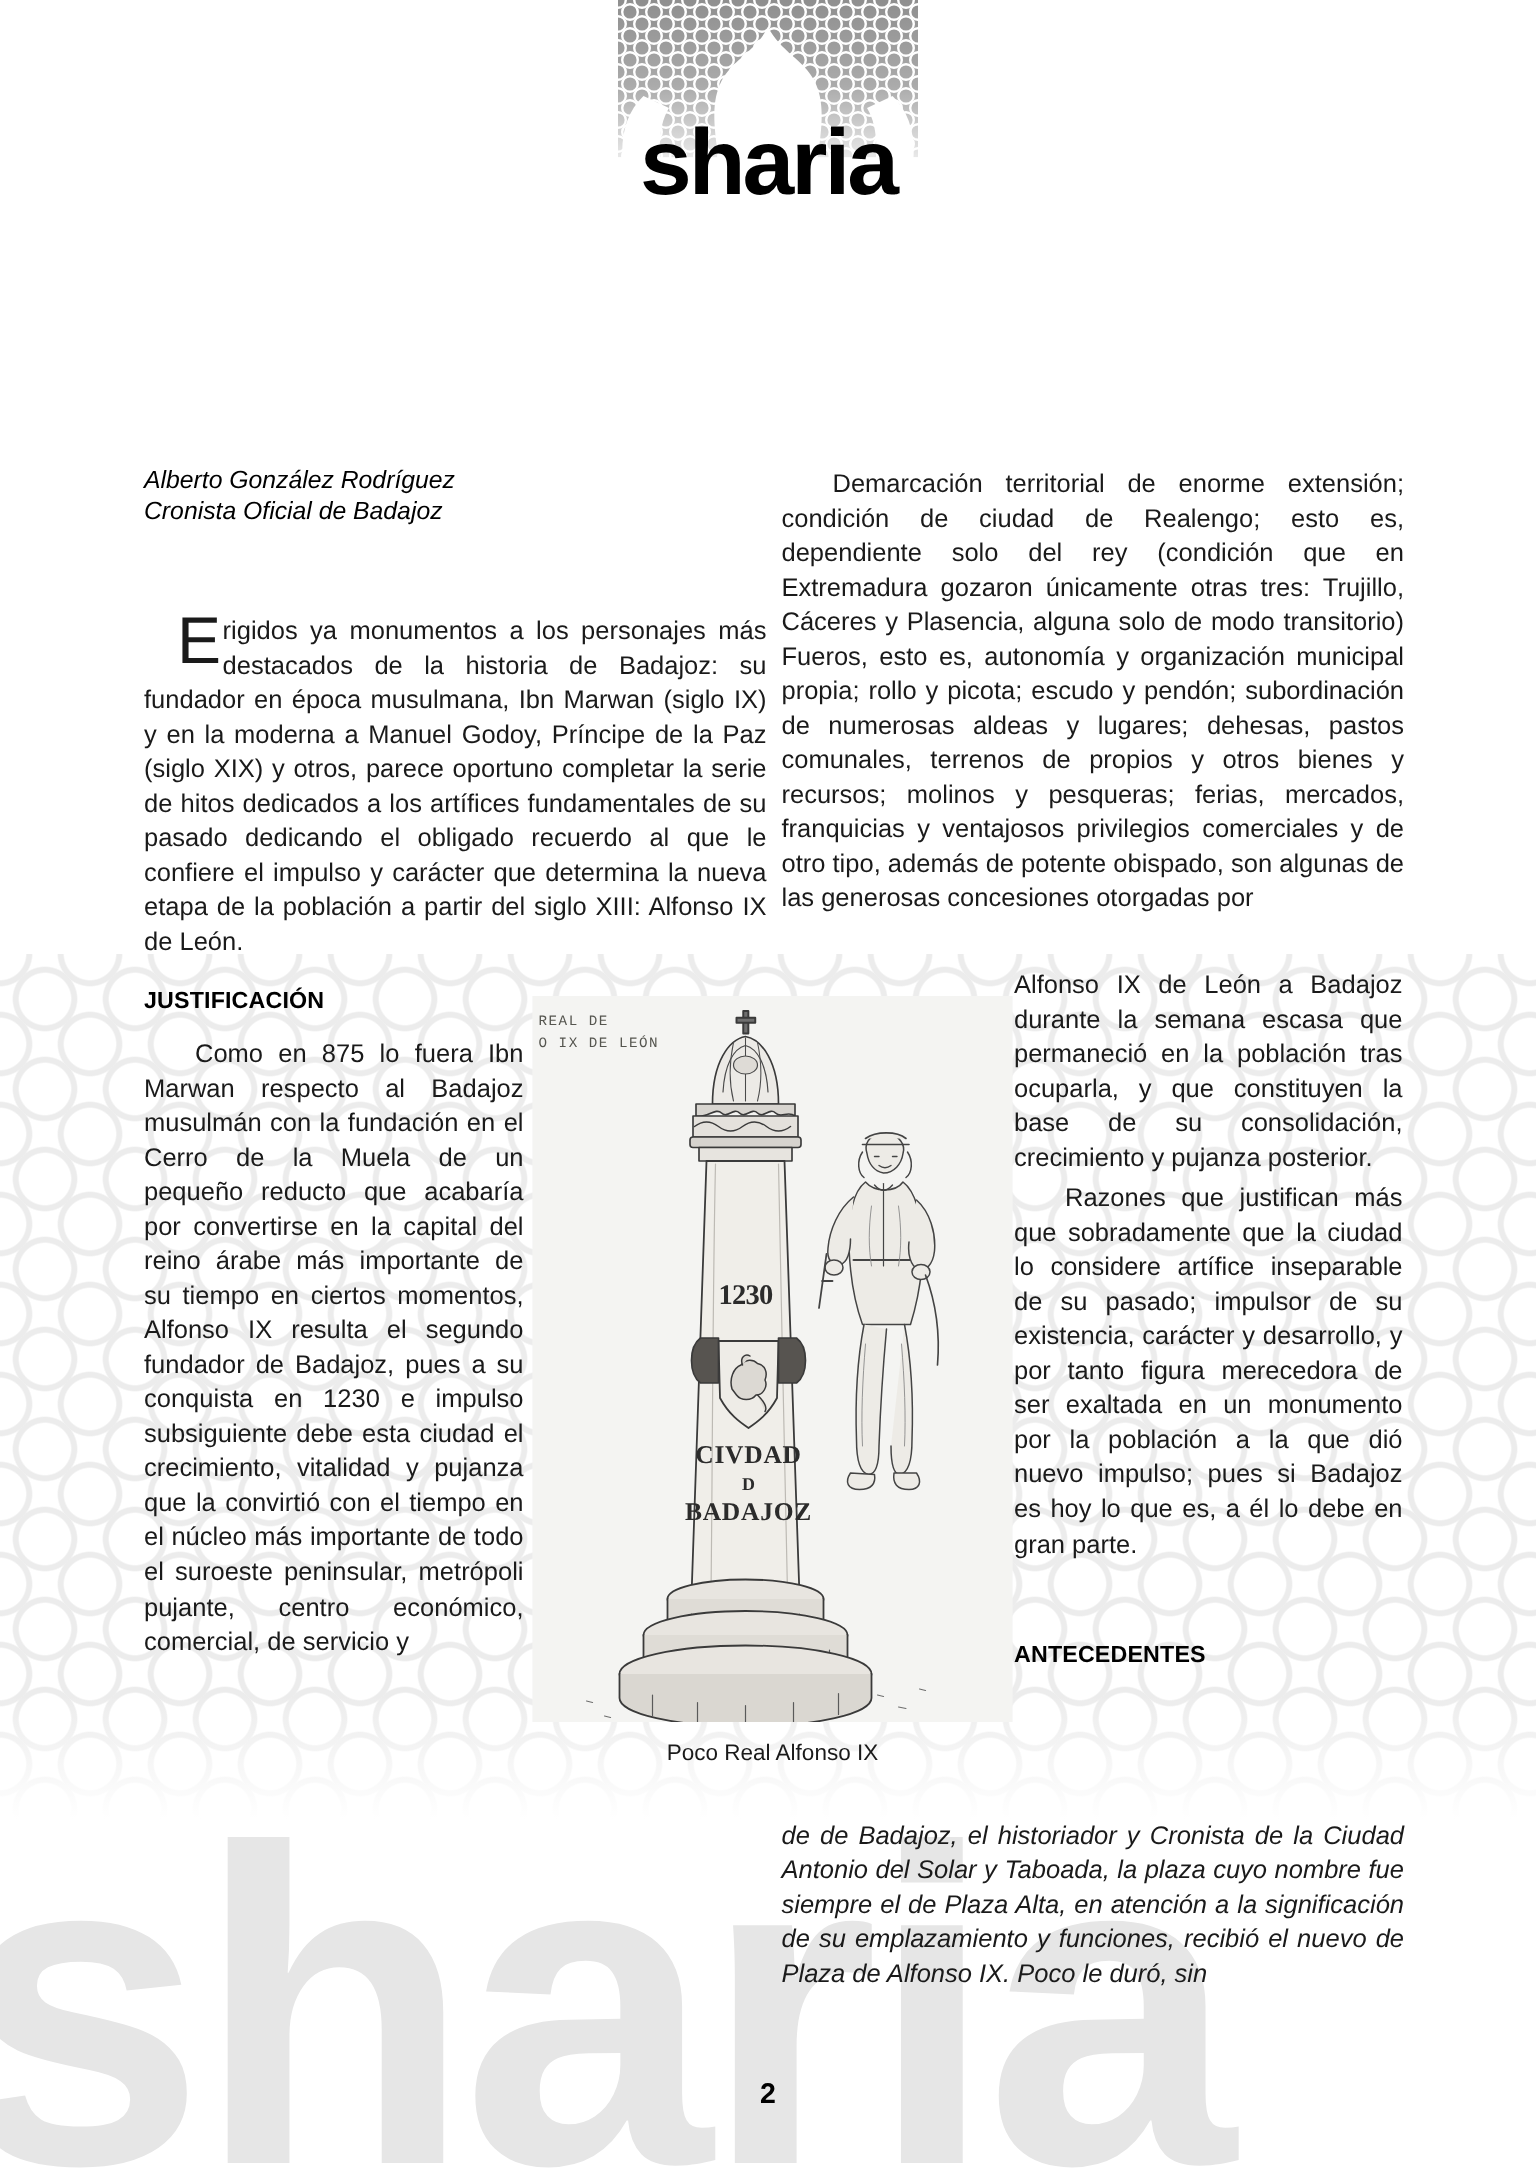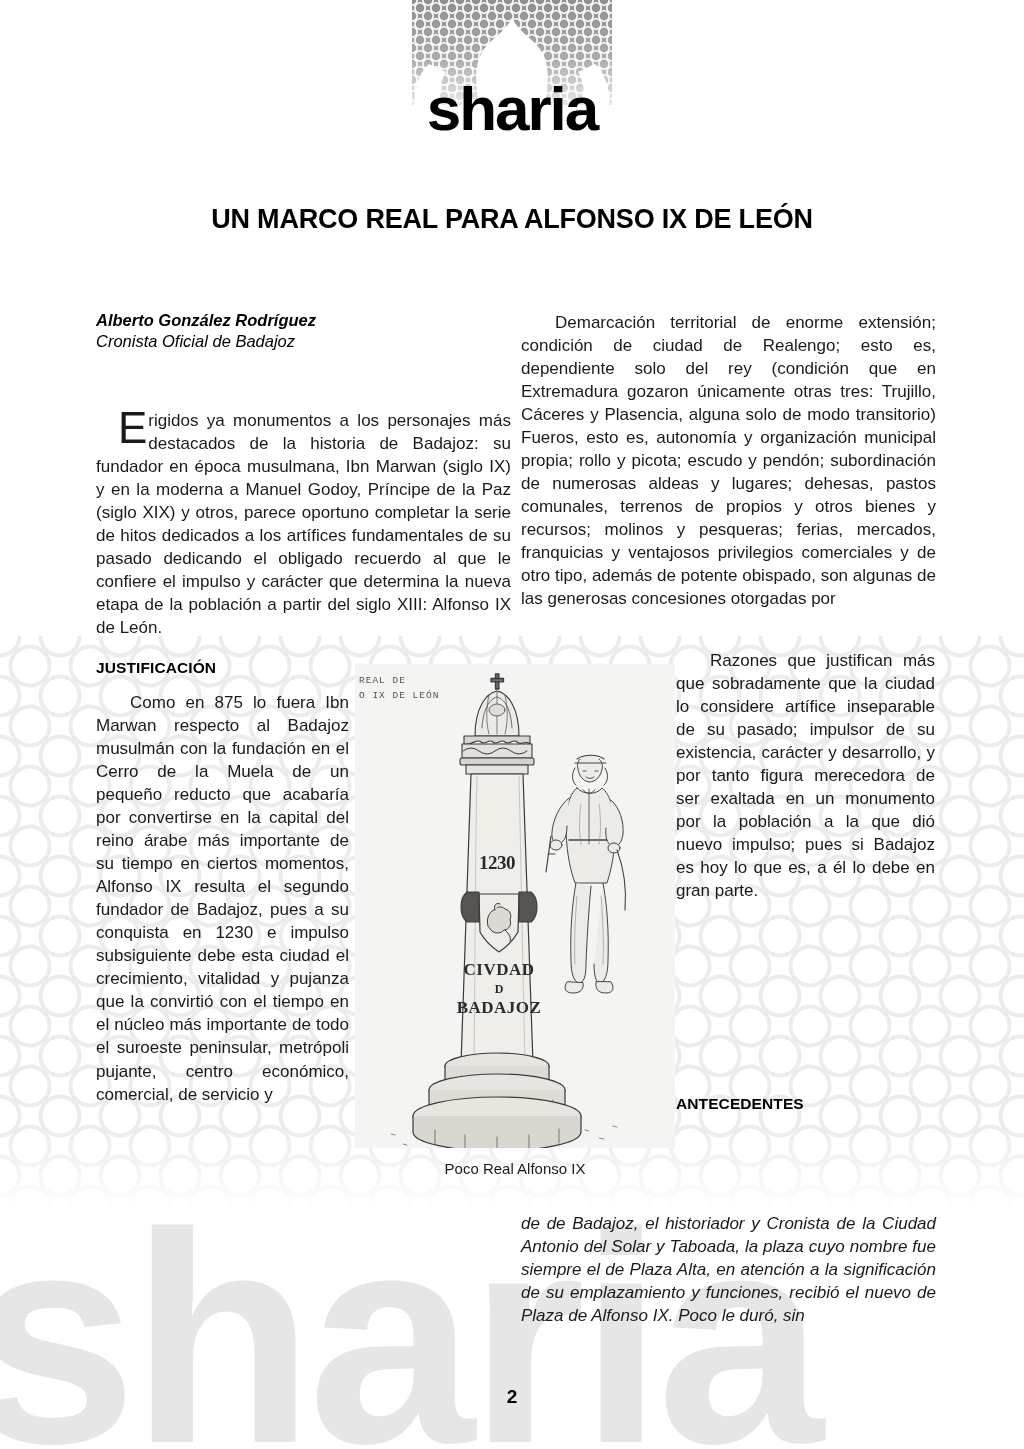--- a/index.html
+++ b/index.html
@@ -101,21 +101,21 @@
     width: 1024px;
     text-align: center;
     font-size: 27px;
     font-weight: 700;
     letter-spacing: -0.2px;
     color: #000000;
   }
 
   .author-name {
     font-size: 16.5px;
-    font-weight: 700;
+    font-weight: 400;
     font-style: italic;
     color: #000;
     margin: 0 0 2px 0;
   }
   .author-role {
     font-size: 16.5px;
     font-style: italic;
     color: #000;
     margin: 0;
   }
@@ -250,21 +250,20 @@
           <g mask="url(#archmask)">
             <rect x="0" y="0" width="200" height="105" fill="url(#quat)"></rect>
             <rect x="0" y="0" width="200" height="105" fill="url(#fadeg)"></rect>
           </g>
         </svg>
       </div>
       <div class="logo-word">sharia</div>
     </div>
   </div>
 
-  <h1 class="doc-title">UN MARCO REAL PARA ALFONSO IX DE LEÓN</h1>
 
   <div class="blk" id="author-block">
     <div class="author-name">Alberto González Rodríguez</div>
     <div class="author-role">Cronista Oficial de Badajoz</div>
   </div>
 
 
   <div class="blk" id="intro-para">
     <p class="dropcap-para">
       <span class="dropcap">E</span><span>rigidos ya monumentos a los personajes más destacados de la historia de Badajoz: su fundador en época musulmana, Ibn Marwan (siglo IX) y en la moderna a Manuel Godoy, Príncipe de la Paz (siglo XIX) y otros, parece oportuno completar la serie de hitos dedicados a los artífices fundamentales de su pasado dedicando el obligado recuerdo al que le confiere el impulso y carácter que determina la nueva etapa de la población a partir del siglo XIII: Alfonso IX de León.</span>
@@ -276,20 +275,21 @@
   <div class="blk" id="justif-narrow">
     <p class="body">Como en 875 lo fuera Ibn Marwan respecto al Badajoz musulmán con la fundación en el Cerro de la Muela de un pequeño reducto que acabaría por convertirse en la capital del reino árabe más importante de su tiempo en ciertos momentos, Alfonso IX resulta el segundo fundador de Badajoz, pues a su conquista en 1230 e impulso subsiguiente debe esta ciudad el crecimiento, vitalidad y pujanza que la convirtió con el tiempo en el núcleo más importante de todo el suroeste peninsular, metrópoli pujante, centro económico, comercial, de servicio y</p>
   </div>
 
 
   <div class="blk" id="right-para1">
     <p class="body">Demarcación territorial de enorme extensión; condición de ciudad de Realengo; esto es, dependiente solo del rey (condición que en Extremadura gozaron únicamente otras tres: Trujillo, Cáceres y Plasencia, alguna solo de modo transitorio) Fueros, esto es, autonomía y organización municipal propia; rollo y picota; escudo y pendón; subordinación de numerosas aldeas y lugares; dehesas, pastos comunales, terrenos de propios y otros bienes y recursos; molinos y pesqueras; ferias, mercados, franquicias y ventajosos privilegios comerciales y de otro tipo, además de potente obispado, son algunas de las generosas concesiones otorgadas por</p>
   </div>
 
   <div class="blk" id="right-narrow">
+    <p class="body noindent">Alfonso IX de León a Badajoz durante la semana escasa que permaneció en la población tras ocuparla, y que constituyen la base de su consolidación, crecimiento y pujanza posterior.</p>
     <p class="body" style="margin-top:4px">Razones que justifican más que sobradamente que la ciudad lo considere artífice inseparable de su pasado; impulsor de su existencia, carácter y desarrollo, y por tanto figura merecedora de ser exaltada en un monumento por la población a la que dió nuevo impulso; pues si Badajoz es hoy lo que es, a él lo debe en gran parte.</p>
   </div>
 
   <div class="blk section-head" id="antecedentes-head">ANTECEDENTES</div>
 
 
   <div class="blk" id="antecedentes-wide">
     <p class="body noindent">de de Badajoz, el historiador y Cronista de la Ciudad Antonio del Solar y Taboada, la plaza cuyo nombre fue siempre el de Plaza Alta, en atención a la significación de su emplazamiento y funciones, recibió el nuevo de Plaza de Alfonso IX. Poco le duró, sin</p>
   </div>
 

